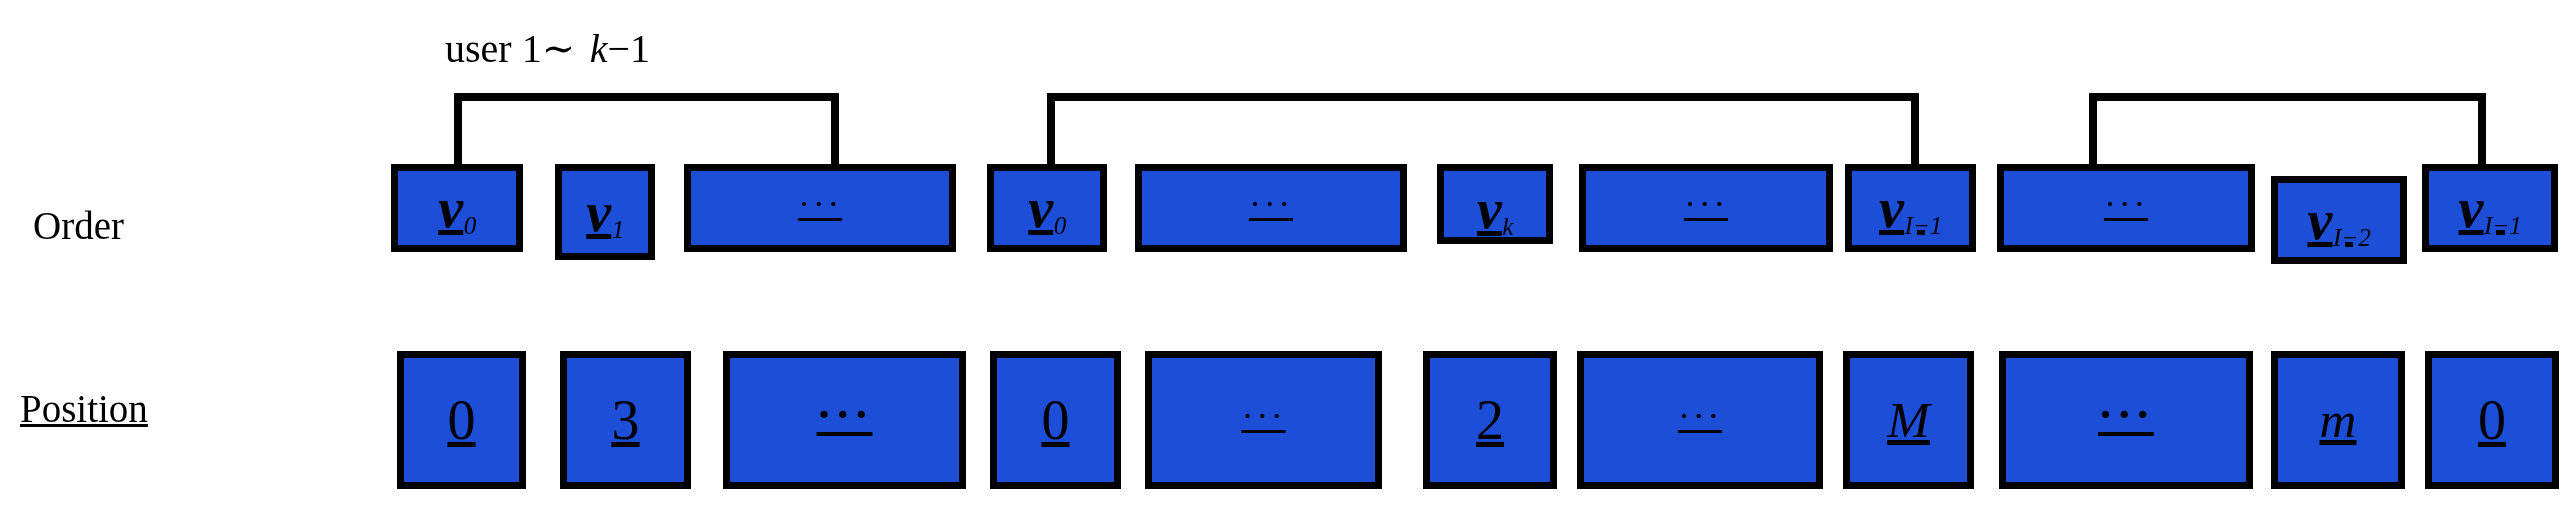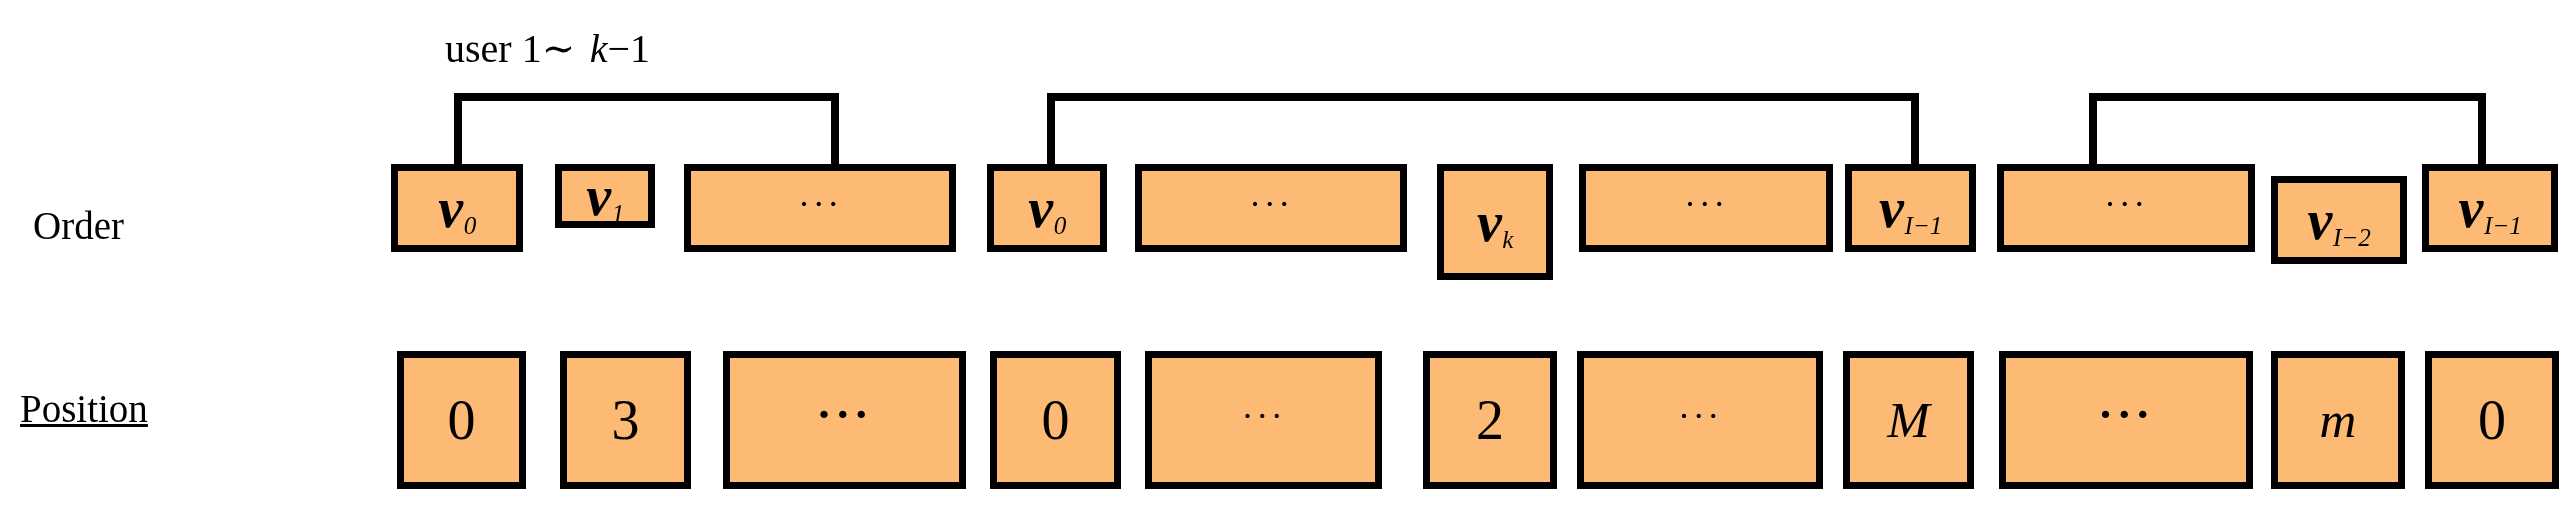--- a/index.html
+++ b/index.html
@@ -54,25 +54,26 @@
     border-right: 8.1px solid #000;
     border-bottom: none;
     background: transparent;
   }
 
   
   .cell {
     position: absolute;
     box-sizing: border-box;
     border: 7.2px solid #000;
-    background: #fdba74;
+    background: #1d4ed8;
     display: flex;
     align-items: center;
     justify-content: center;
     overflow: hidden;
+    text-decoration: underline;
   }
 
   
   .tok {
     display: inline-block;
     line-height: 1;
     white-space: nowrap;
   }
   
   .vec {
@@ -140,41 +141,41 @@
   <div class="bracket" style="left:1047px; top:93px; width:872px; height:72px;"></div>
 
   <div class="bracket" style="left:2089px; top:93px; width:397px; height:72px;"></div>
 
   <div class="cell" style="left:391px; top:164px; width:132px; height:88px;">
     <span class="tok vec">
       <span>v</span><sub>0</sub>
     </span>
   </div>
 
-  <div class="cell" style="left:555px; top:164px; width:100px; height:64px;">
+  <div class="cell" style="left:555px; top:164px; width:100px; height:96px;">
     <span class="tok vec">
       <span>v</span><sub>1</sub>
     </span>
   </div>
 
   <div class="cell" style="left:684px; top:164px; width:272px; height:88px;">
     <span class="tok dots-light">···</span>
   </div>
 
   <div class="cell" style="left:987px; top:164px; width:120px; height:88px;">
     <span class="tok vec">
       <span>v</span><sub>0</sub>
     </span>
   </div>
 
   <div class="cell" style="left:1135px; top:164px; width:272px; height:88px;">
     <span class="tok dots-light">···</span>
   </div>
 
-  <div class="cell" style="left:1437px; top:164px; width:116px; height:116px;">
+  <div class="cell" style="left:1437px; top:164px; width:116px; height:80px;align-items:flex-end;">
     <span class="tok vec">
       <span>v</span><sub>k</sub>
     </span>
   </div>
 
   <div class="cell" style="left:1579px; top:164px; width:254px; height:88px;">
     <span class="tok dots-light">···</span>
   </div>
 
   <div class="cell" style="left:1845px; top:164px; width:131px; height:88px;">

